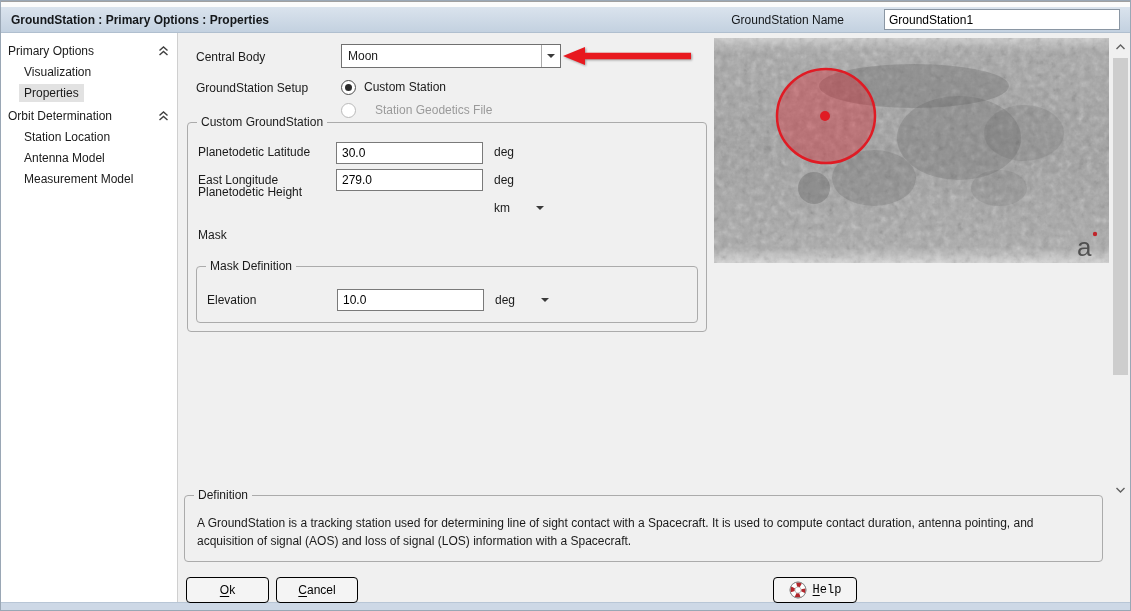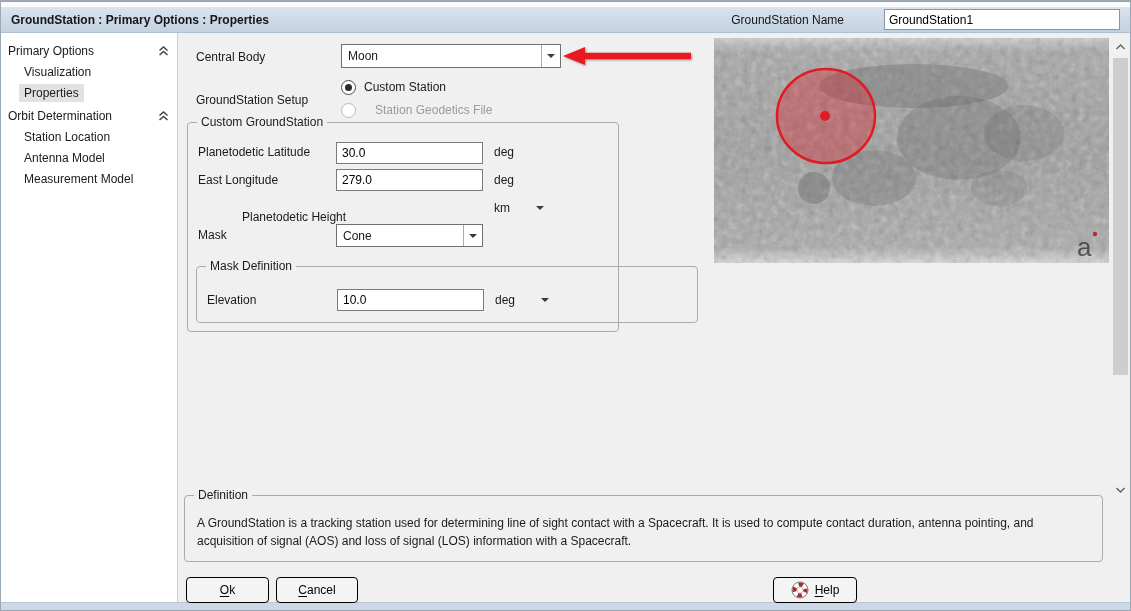--- a/index.html
+++ b/index.html
@@ -138,56 +138,50 @@
         <span class="combo-value">Moon</span>
         <span class="combo-btn">
             <span class="tri"></span>
           </span>
       </div>
 
       <svg class="red-arrow" width="132" height="20" viewBox="0 0 132 20">
         <polygon points="2,10 24,1 24,6.8 130,6.8 130,13.2 24,13.2 24,19" fill="#e8191f"></polygon>
       </svg>
 
-      <span class="form-label" style="left:18px; top:48px;margin-top:12px;">GroundStation Setup</span>
+      <span class="form-label" style="left:18px; top:48px;">GroundStation Setup</span>
       <div class="radio-row" style="left:163px; top:44px;">
         <span class="radio">
             <span class="dot"></span>
           </span>
         <span class="radio-label">Custom Station</span>
       </div>
       <div class="radio-row disabled" style="left:163px; top:67px;">
         <span class="radio disabled"></span>
         <span class="radio-label">Station Geodetics File</span>
       </div>
 
-      <div class="groupbox" style="left:9px; top:89px; width:432px; height:210px;">
+      <div class="groupbox" style="left:9px; top:89px; width:520px; height:210px;">
         <span class="group-title">Custom GroundStation</span>
 
         <span class="form-label" style="left:10px; top:22px;">Planetodetic Latitude</span>
         <input class="tinput" style="left: 148px; top: 19px; width: 147px;" type="text" value="30.0">
         <span class="unit" style="left:306px; top:22px;">deg</span>
 
         <span class="form-label" style="left:10px; top:50px;">East Longitude</span>
         <input class="tinput" style="left: 148px; top: 46px; width: 147px;" type="text" value="279.0">
         <span class="unit" style="left:306px; top:50px;">deg</span>
 
-        <span class="form-label" style="left:10px; top:87px;margin-left:44px;">Planetodetic Height</span>
+        <span class="form-label" style="left:10px; top:62px;">Planetodetic Height</span>
         <div class="unit-dd" style="left:306px; top:74px; gap:26px;">
           <span>km</span>
           <span class="tri"></span>
         </div>
 
         <span class="form-label" style="left:10px; top:105px;">Mask</span>
-        <div class="combo" style="left:148px; top:101px; width:147px; height:23px;">
-          <span class="combo-value">Cone</span>
-          <span class="combo-btn">
-              <span class="tri"></span>
-            </span>
-        </div>
 
         <div class="groupbox" style="left:8px; top:143px; width:502px; height:57px;">
           <span class="group-title">Mask Definition</span>
           <span class="form-label" style="left:10px; top:26px;">Elevation</span>
           <input class="tinput" style="left: 140px; top: 22px; width: 147px;" type="text" value="10.0">
           <div class="unit-dd" style="left:298px; top:22px; gap:26px;">
             <span>deg</span>
             <span class="tri"></span>
           </div>
         </div>
@@ -248,21 +242,21 @@
         <span class="group-title">Definition</span>
         <div class="desc-text">A GroundStation is a tracking station used for determining line of sight contact with a Spacecraft. It is used to compute contact duration, antenna pointing, and acquisition of signal (AOS) and loss of signal (LOS) information with a Spacecraft.</div>
       </div>
 
       <button class="btn" style="left:8px; top:544px; width:83px;">
         <span><u>O</u><span>k</span></span>
       </button>
       <button class="btn" style="left:98px; top:544px; width:82px;">
         <span><u>C</u><span>ancel</span></span>
       </button>
-      <button class="btn" style="left:595px; top:544px; width:84px;">
+      <button class="btn" style="left:595px; top:544px; width:84px;font-family:Liberation Mono, monospace;">
         <svg width="18" height="18" viewBox="0 0 18 18">
           <circle cx="9" cy="9" r="8" fill="#ffffff" stroke="#8a8a8a" stroke-width="0.8"></circle>
           <circle cx="9" cy="9" r="5.4" fill="none" stroke="#b2252b" stroke-width="4.2" stroke-dasharray="4.3 4.2" stroke-dashoffset="2.1"></circle>
           <circle cx="9" cy="9" r="3.1" fill="#ffffff" stroke="#9a9a9a" stroke-width="0.6"></circle>
           <circle cx="9" cy="9" r="8" fill="none" stroke="#8a8a8a" stroke-width="0.8"></circle>
         </svg>
         <span><u>H</u><span>elp</span></span>
       </button>
 
     </div>

